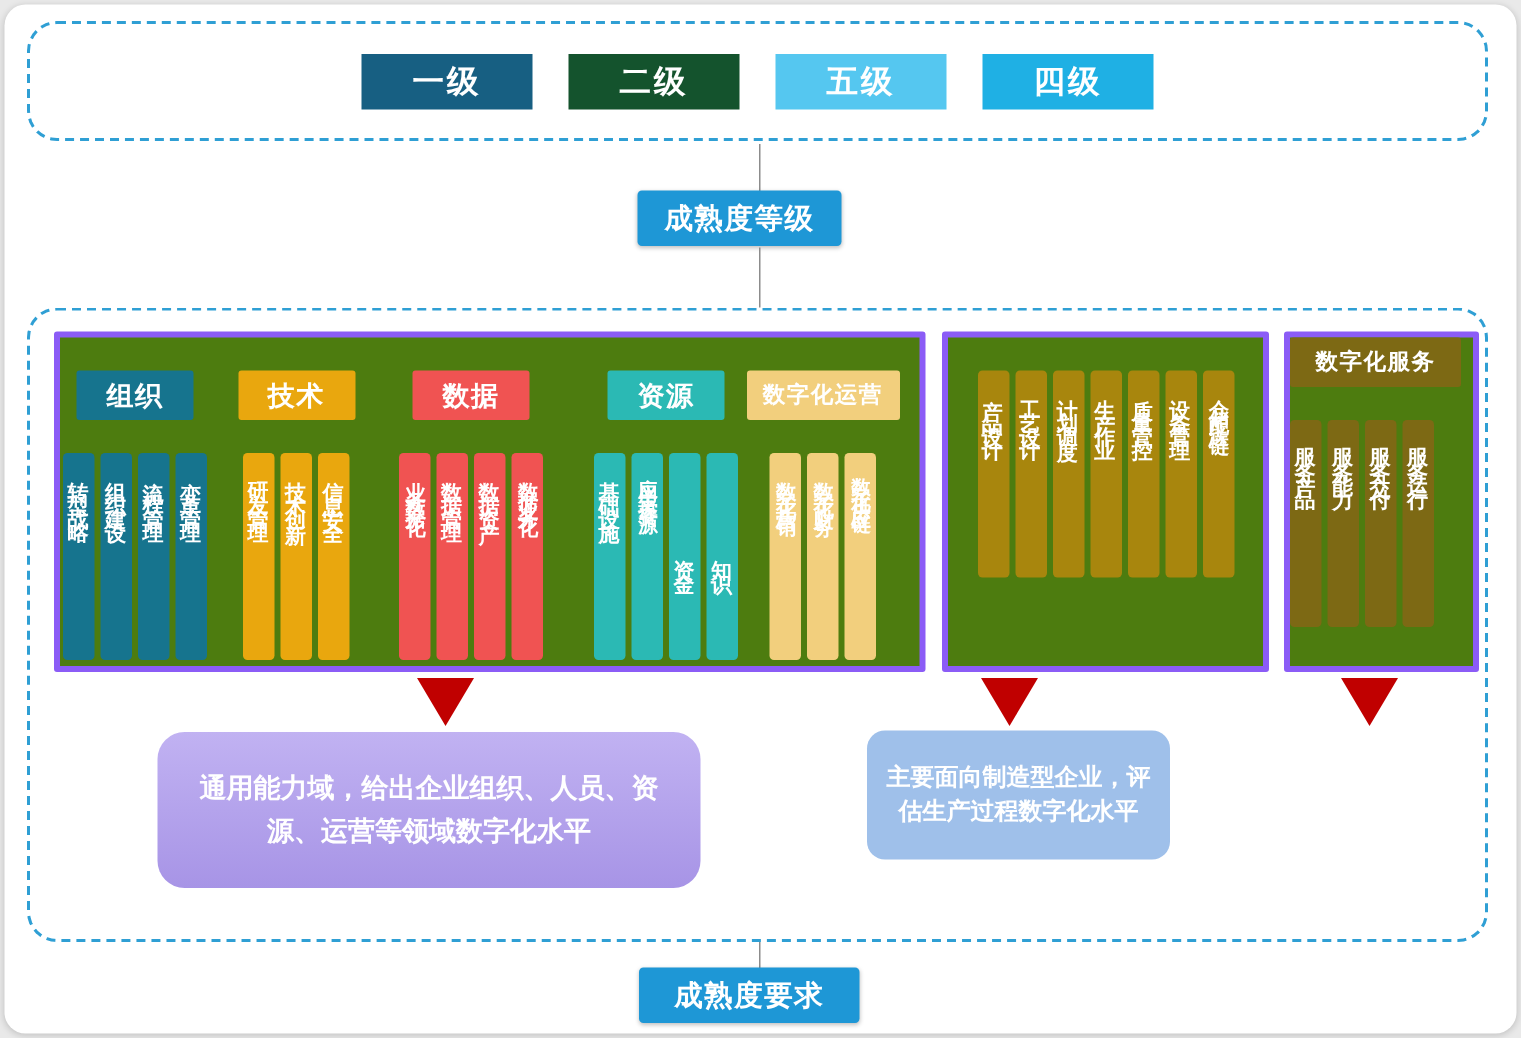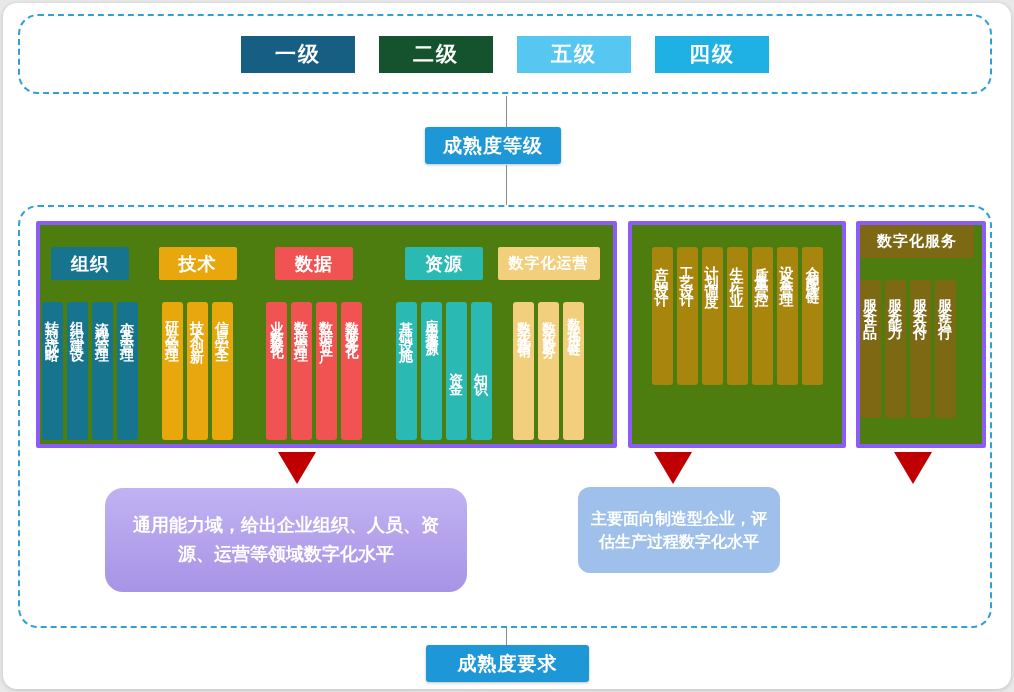--- a/index.html
+++ b/index.html
@@ -30,21 +30,21 @@
   #vline-top{top:96px;height:32px;}
   #vline-mid{top:165px;height:40px;}
   #vline-bottom{top:628px;height:18px;}
 
   .blue-label{
     position:absolute;background:#1e97d6;color:#fff;font-size:19px;font-weight:bold;
     display:flex;align-items:center;justify-content:center;letter-spacing:1px;
     border-radius:3px;box-shadow:0 1px 3px rgba(0,0,0,.25);
   }
   #maturity-level-label{left:425px;top:127px;width:136px;height:37px;}
-  #maturity-requirement-label{left:426px;top:645px;width:163px;height:37px;}
+  #maturity-requirement-label{left:426px;top:645px;width:147px;height:37px;}
 
   #capability-panel{left:18px;top:205px;width:974px;height:423px;}
 
   .red-box{
     position:absolute;border:4px solid #8b5cf6;background:#4d7c0f;
     box-sizing:border-box;border-radius:2px;
   }
   #generic-box{left:36px;top:221px;width:581px;height:227px;}
   #production-box{left:628px;top:221px;width:218px;height:227px;
     display:flex;flex-direction:column;align-items:center;padding-top:22px;gap:22px;}

